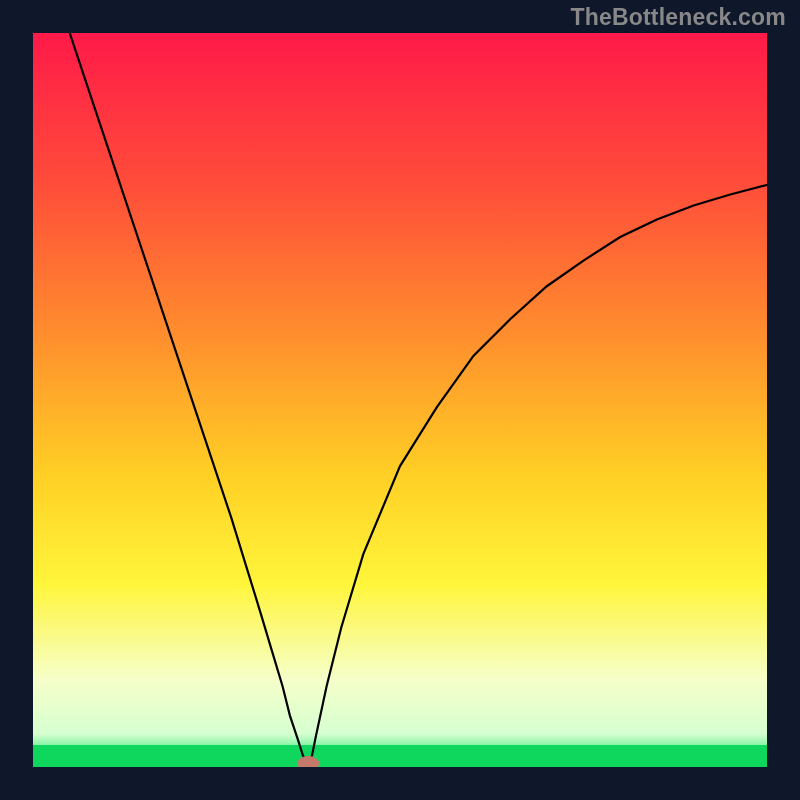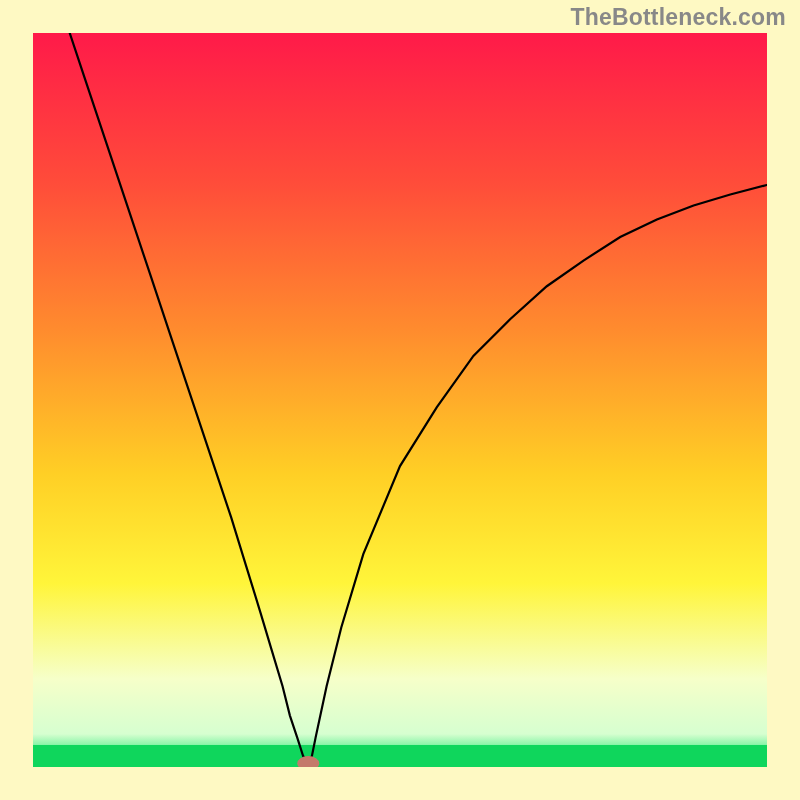--- a/index.html
+++ b/index.html
@@ -7,21 +7,21 @@
     padding: 0;
     width: 800px;
     height: 800px;
     background: #000;
     font-family: Arial, Helvetica, sans-serif;
     overflow: hidden;
   }
   .outer {
     width: 800px;
     height: 800px;
-    background: #fef9c3;
+    background: #0f172a;
     position: relative;
   }
   .watermark {
     position: absolute;
     top: 4px;
     right: 14px;
     color: #888;
     font-size: 23px;
     font-weight: 600;
     letter-spacing: 0.2px;

